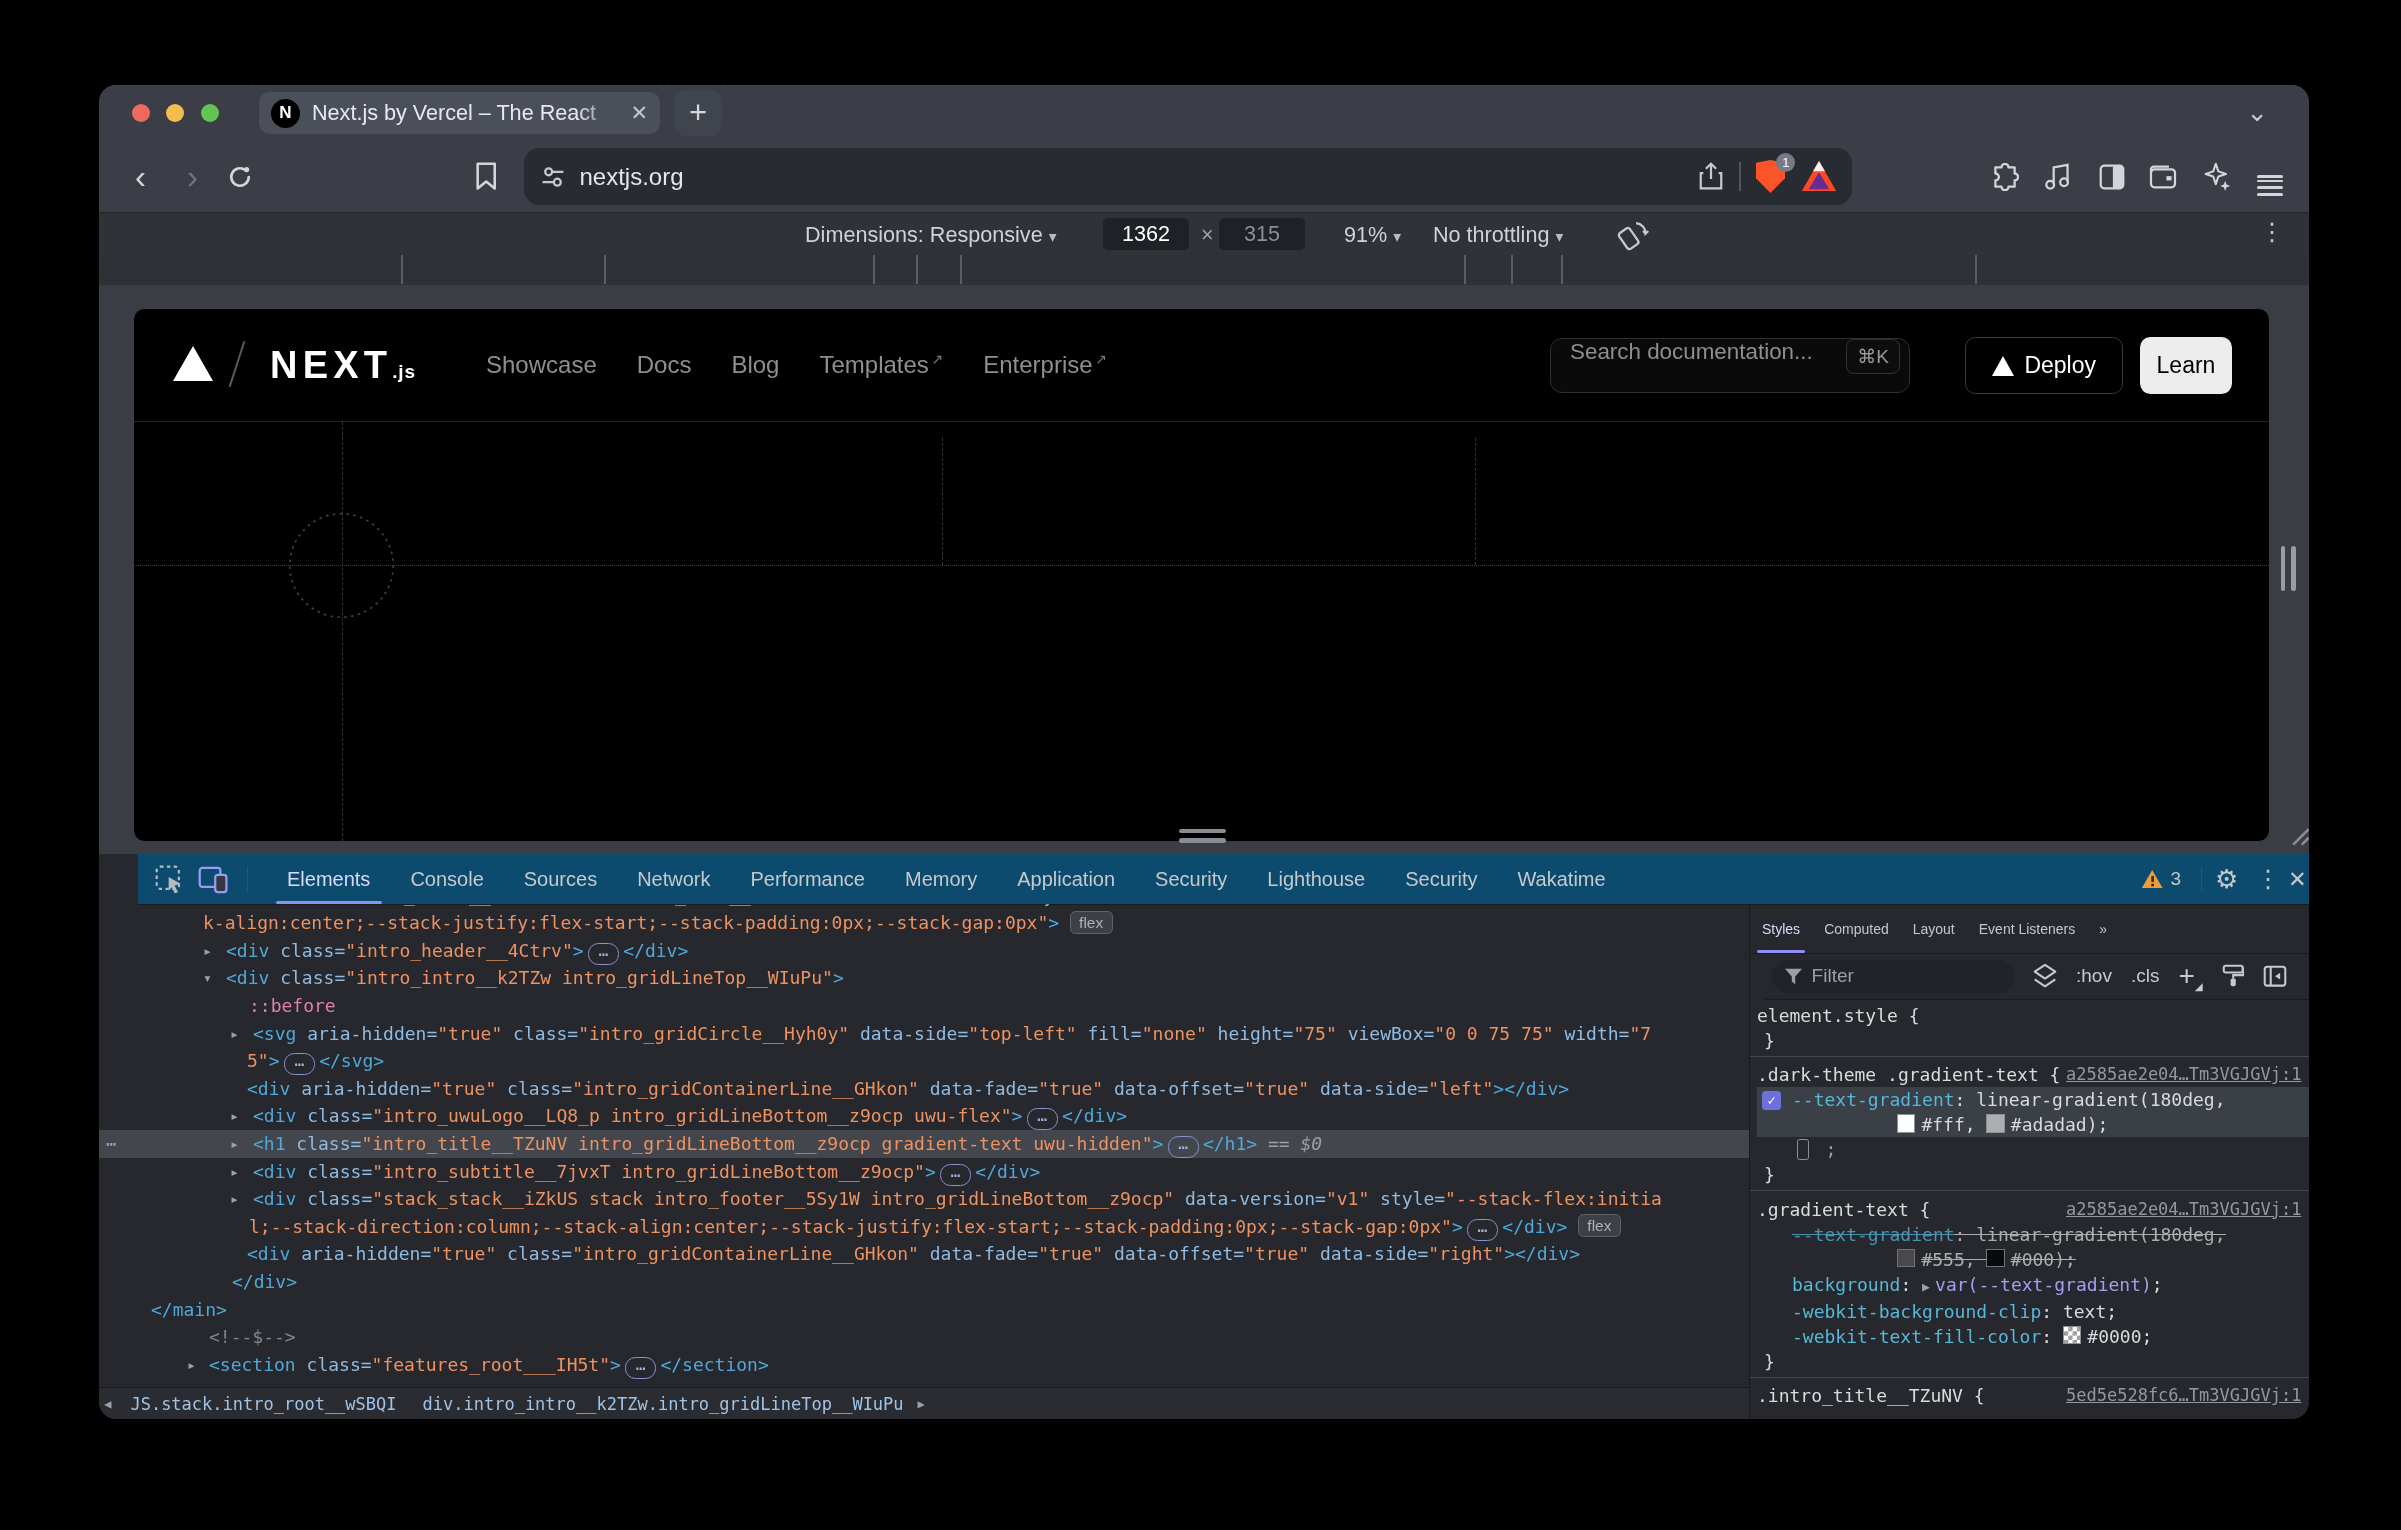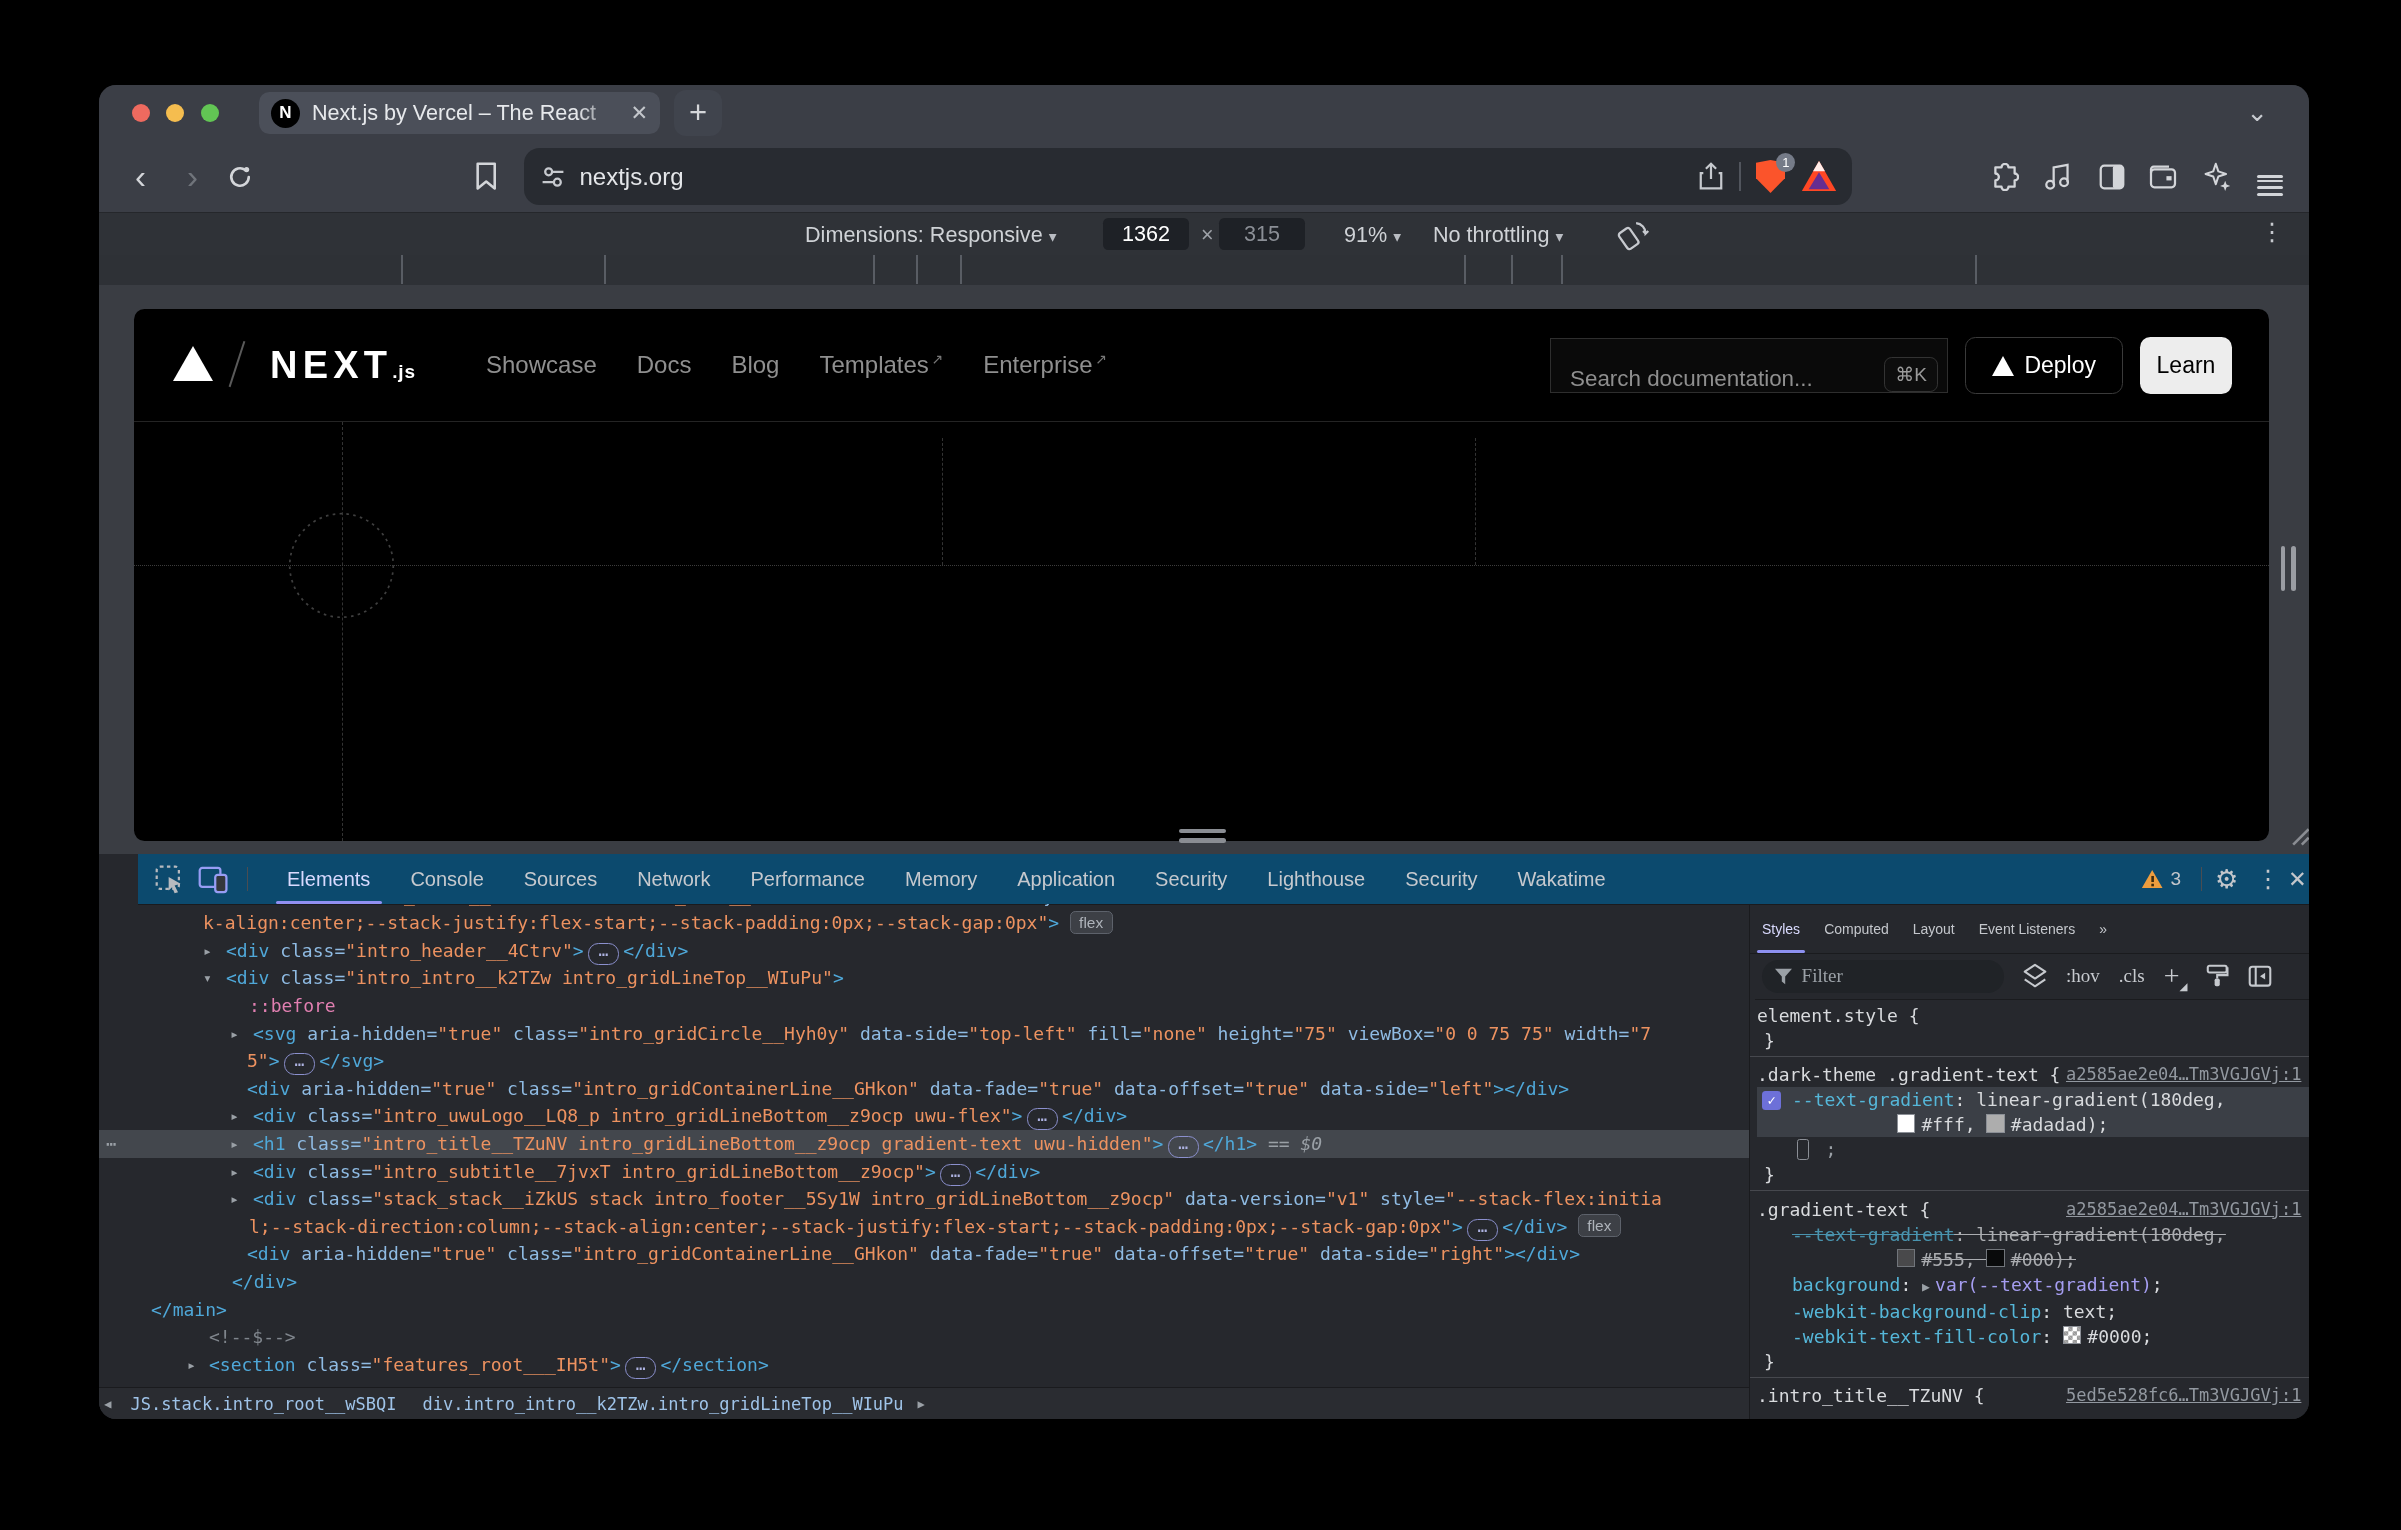--- a/index.html
+++ b/index.html
@@ -42,21 +42,21 @@
   #canvas{position:absolute;left:0;top:200px;width:100%;height:569px;background:#3a3d43;}
   #viewport{position:absolute;left:35px;top:24px;width:2135px;height:532px;background:#000;border-radius:10.4px;overflow:hidden;}
   #site-header{position:absolute;left:0;top:0;width:100%;height:112px;border-bottom:0.9px solid #242424;}
   #v-logo{position:absolute;left:39px;top:37px;width:0;height:0;border-left:20px solid transparent;border-right:20px solid transparent;border-bottom:35px solid #fff;}
   #logo-slash{position:absolute;left:102px;top:31px;width:1.7px;height:48px;background:#5a5a5a;transform:rotate(18deg);}
   #next-logo{position:absolute;left:136px;top:35px;color:#fff;font-size:38px;font-weight:700;letter-spacing:5.2px;}
   #next-logo .js{font-size:19px;font-weight:700;letter-spacing:0.9px;color:#fff;}
   #site-nav{position:absolute;left:352px;top:0;height:112px;display:flex;align-items:center;gap:40px;}
   .site-link{color:#8f8f8f;font-size:24px;position:relative;}
   .ext{font-size:14px;color:#777;position:relative;top:-8.6px;margin-left:2.6px;}
-  #search-pill{position:absolute;left:1416px;top:29px;width:398px;height:55px;background:#0a0a0a;border:0.9px solid #2e2e2e;border-radius:0;display:flex;align-items:flex-end;padding:0 8.6px 0 19px;box-sizing:border-box;}
+  #search-pill{position:absolute;left:1416px;top:29px;width:360px;height:55px;background:#0a0a0a;border:0.9px solid #2e2e2e;border-radius:12px;display:flex;align-items:flex-start;padding:0 8.6px 0 19px;box-sizing:border-box;}
   #search-ph{color:#8f8f8f;font-size:22.4px;flex:1;}
   #kbd{border:0.9px solid #333;border-radius:7.8px;color:#9a9a9a;font-size:19px;padding:5.2px 10.4px;background:#0d0d0d;}
   .hero-btn{position:absolute;top:28px;height:57px;border-radius:10.4px;display:flex;align-items:center;justify-content:center;font-size:23px;box-sizing:border-box;}
   #deploy-btn{left:1831px;width:158px;background:#000;border:0.9px solid #3a3a3a;color:#fff;gap:10.4px;}
   #deploy-btn .tri{width:0;height:0;border-left:11.2px solid transparent;border-right:11.2px solid transparent;border-bottom:20px solid #fff;}
   #learn-btn{left:2006px;width:92px;background:#ededed;color:#000;font-weight:500;}
   .grid-dot-h{position:absolute;left:0;top:256px;width:100%;border-top:1.7px dotted #3c3c3c;}
   .grid-dash-v{position:absolute;border-left:1.7px dashed #333;}
   #hero-title{position:absolute;left:0;top:266px;width:100%;text-align:center;font-size:117px;font-weight:700;letter-spacing:-0.035em;
     background:linear-gradient(180deg,#fff 20%,#a8a8a8 100%);-webkit-background-clip:text;background-clip:text;color:transparent;white-space:nowrap;}
@@ -88,21 +88,21 @@
   #crumbs{position:absolute;left:0;top:533px;width:1650px;height:32px;background:#2a2c31;border-top:0.9px solid #1a1b1e;display:flex;align-items:center;font-family:"DejaVu Sans Mono",monospace;font-size:17px;overflow:hidden;}
   .crumb{color:#9fc3e8;margin-left:12px;padding:2.6px 7px;white-space:nowrap;}
   .crumb.sel{background:#8a4426;color:#ffd9c0;border-radius:1.7px;}
   .crumb-arr{color:#9aa0a6;font-size:12px;flex:0 0 auto;}
 
   #styles-panel{position:absolute;left:1650px;top:50px;width:560px;height:515px;border-left:0.9px solid #1a1b1e;overflow:hidden;}
   #styles-tabs{position:absolute;left:0;top:0;width:100%;height:49px;border-bottom:0.9px solid #1a1b1e;display:flex;align-items:center;}
   .st-tab{color:#c4c7cc;font-size:14px;padding:0 12px;height:49px;display:flex;align-items:center;position:relative;}
   .st-tab.sel{color:#dadbff;}
   .st-tab.sel::after{content:"";position:absolute;left:7px;right:7px;bottom:0;height:3.5px;background:#8d90f0;border-radius:1.7px;}
-  #styles-filter{position:absolute;left:5px;top:49px;width:100%;height:46px;border-bottom:0.9px solid #1a1b1e;display:flex;align-items:center;font-family:Liberation Serif, serif;}
+  #styles-filter{position:absolute;left:15px;top:49px;width:100%;height:46px;border-bottom:0.9px solid #1a1b1e;display:flex;align-items:center;}
   #filter-pill{margin-left:7px;width:242px;height:33px;background:#202327;border-radius:16.4px;display:flex;align-items:center;padding:0 12px;box-sizing:border-box;color:#9aa0a6;font-size:19px;gap:8.6px;}
   .sf-ic{margin-left:19px;color:#c6c9ce;font-size:19px;display:flex;align-items:center;}
   #styles-content{position:absolute;left:0;top:95px;width:100%;bottom:0;font-family:"DejaVu Sans Mono",monospace;font-size:18px;line-height:25px;color:#d8dadd;overflow:hidden;}
   .rule{position:relative;padding:3.5px 0 1.7px 7px;}
   .rule-sep{border-top:0.9px solid #46484e;margin:1.7px 0;}
   .sel-text{color:#d9dbde;display:inline-block;max-width:293px;white-space:pre-wrap;vertical-align:top;}
   .css-link{position:absolute;right:8.6px;top:3.5px;color:#9298a0;text-decoration:underline;font-size:17px;}
   .decl{position:relative;padding-left:35px;}
   .decl.hl{background:#3b3f46;}
   .decl-line2{padding-left:105px;}

